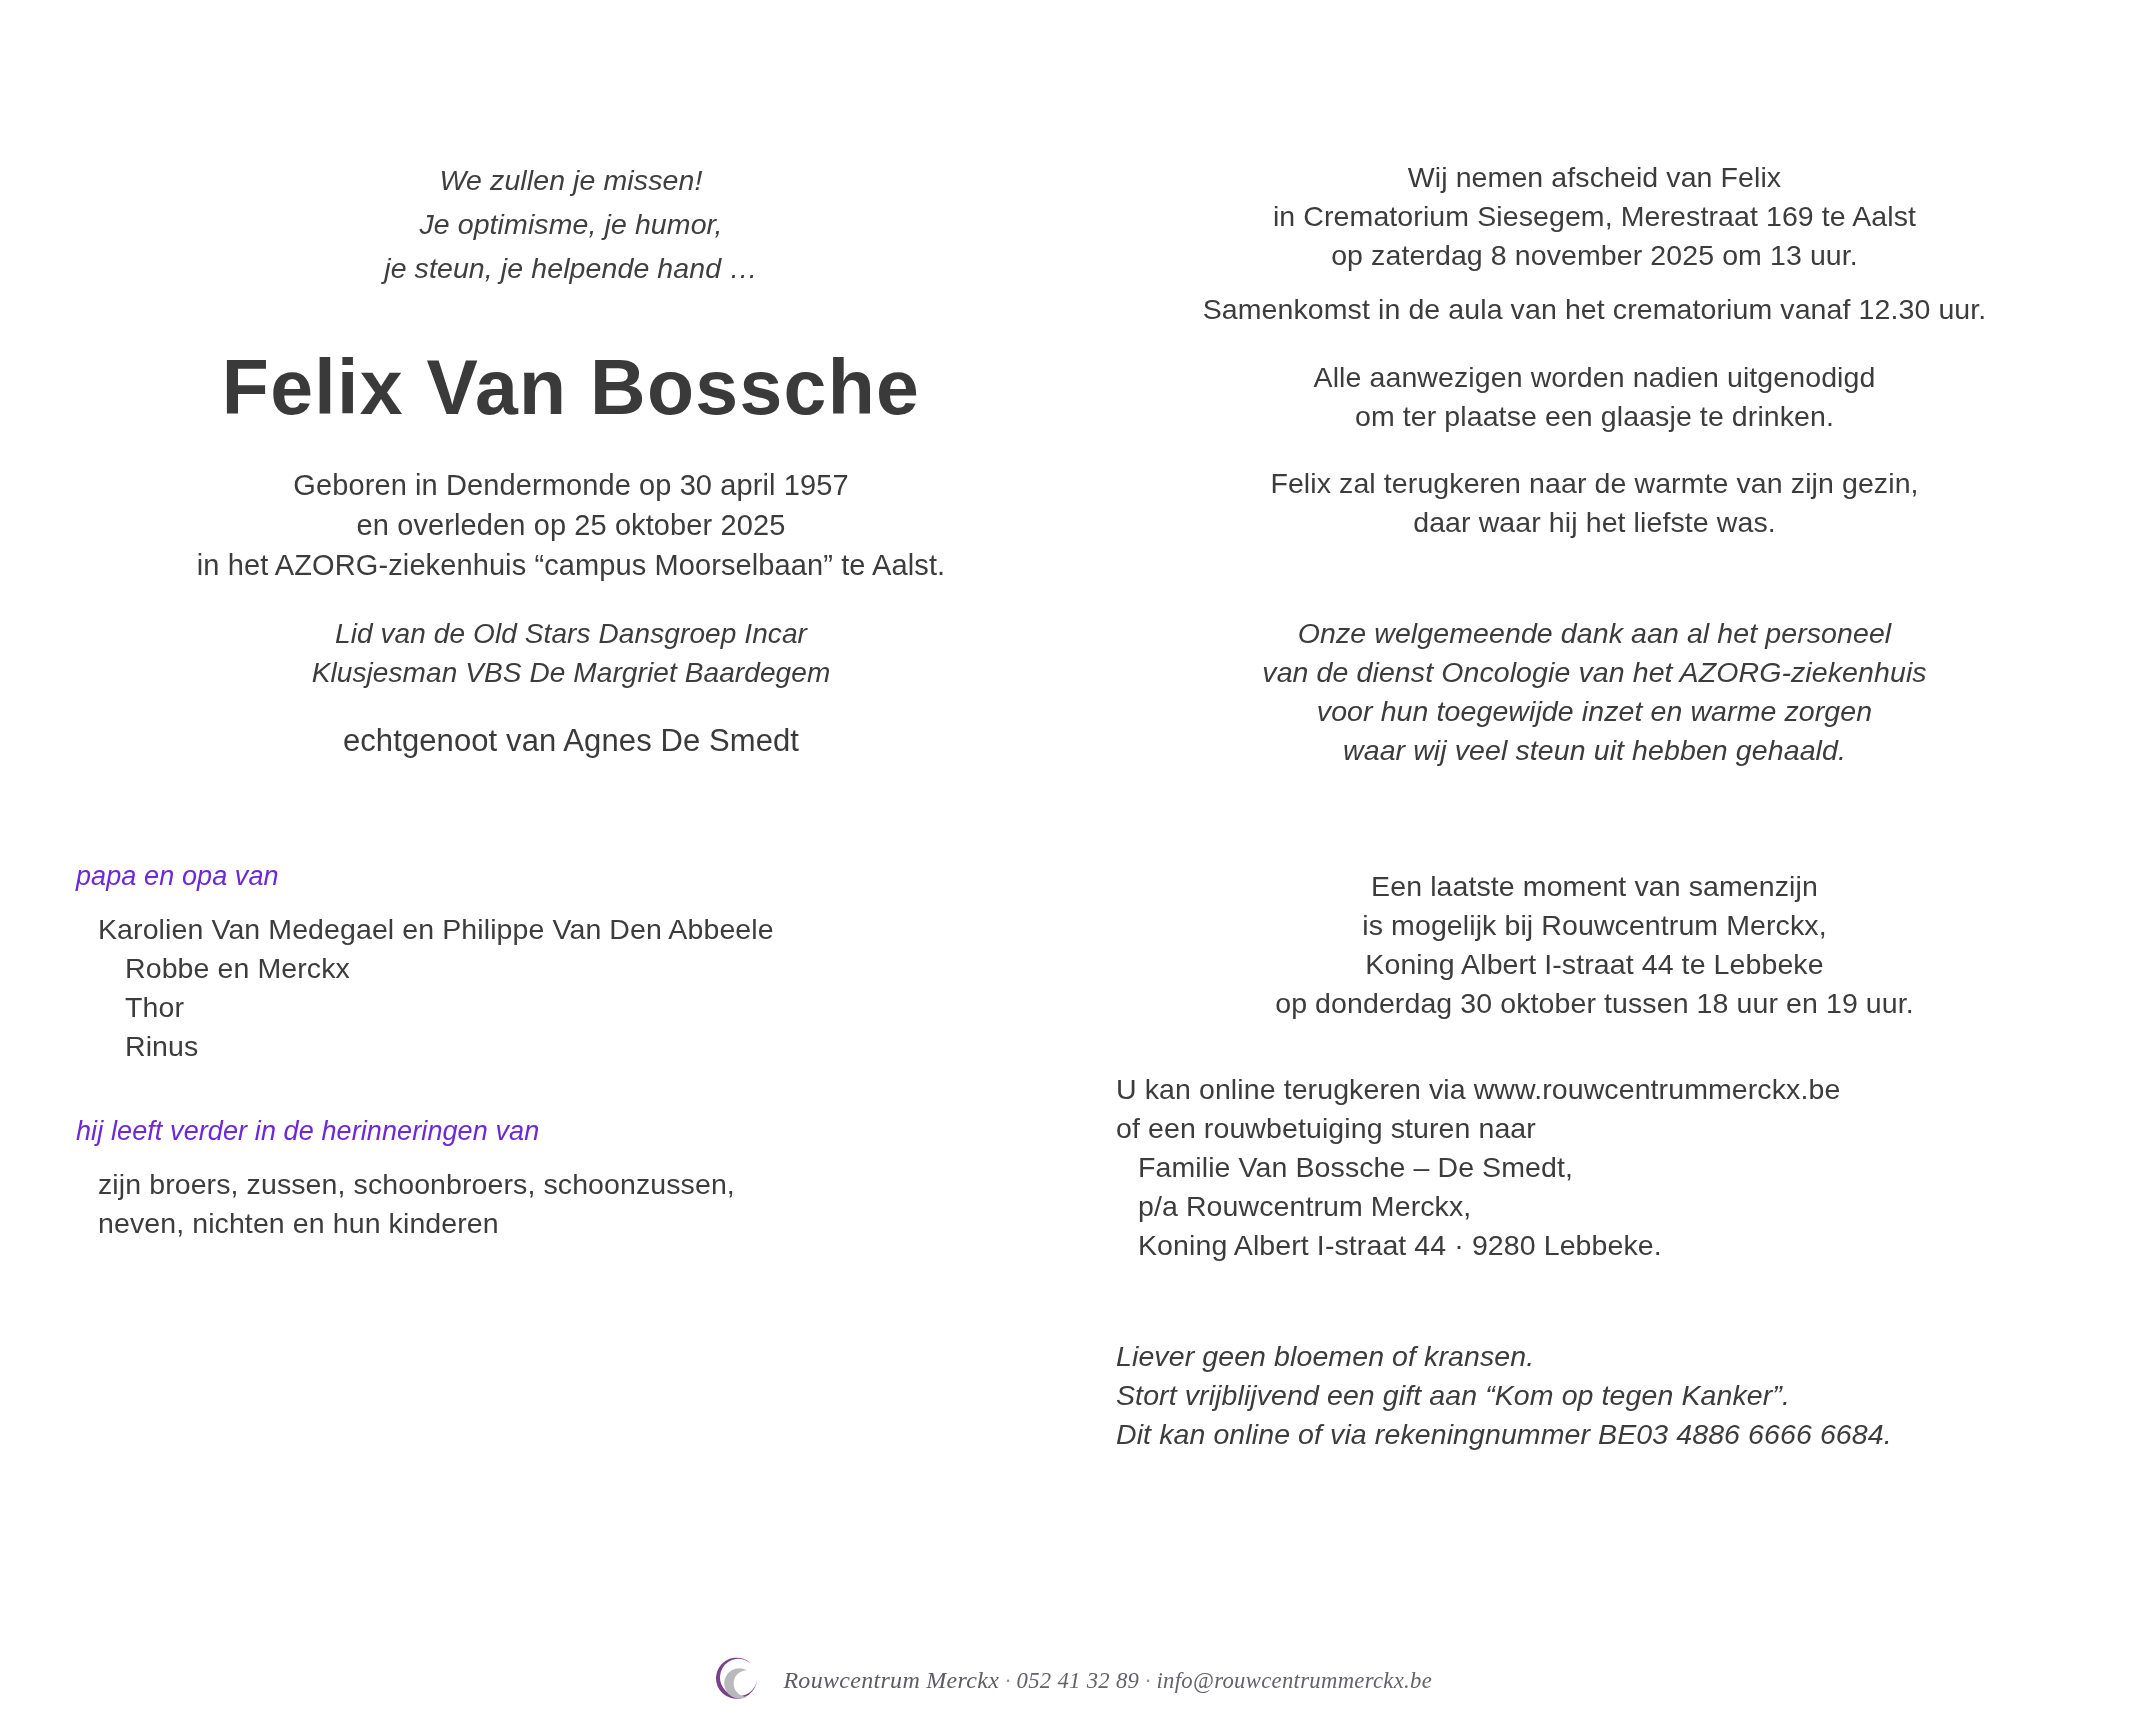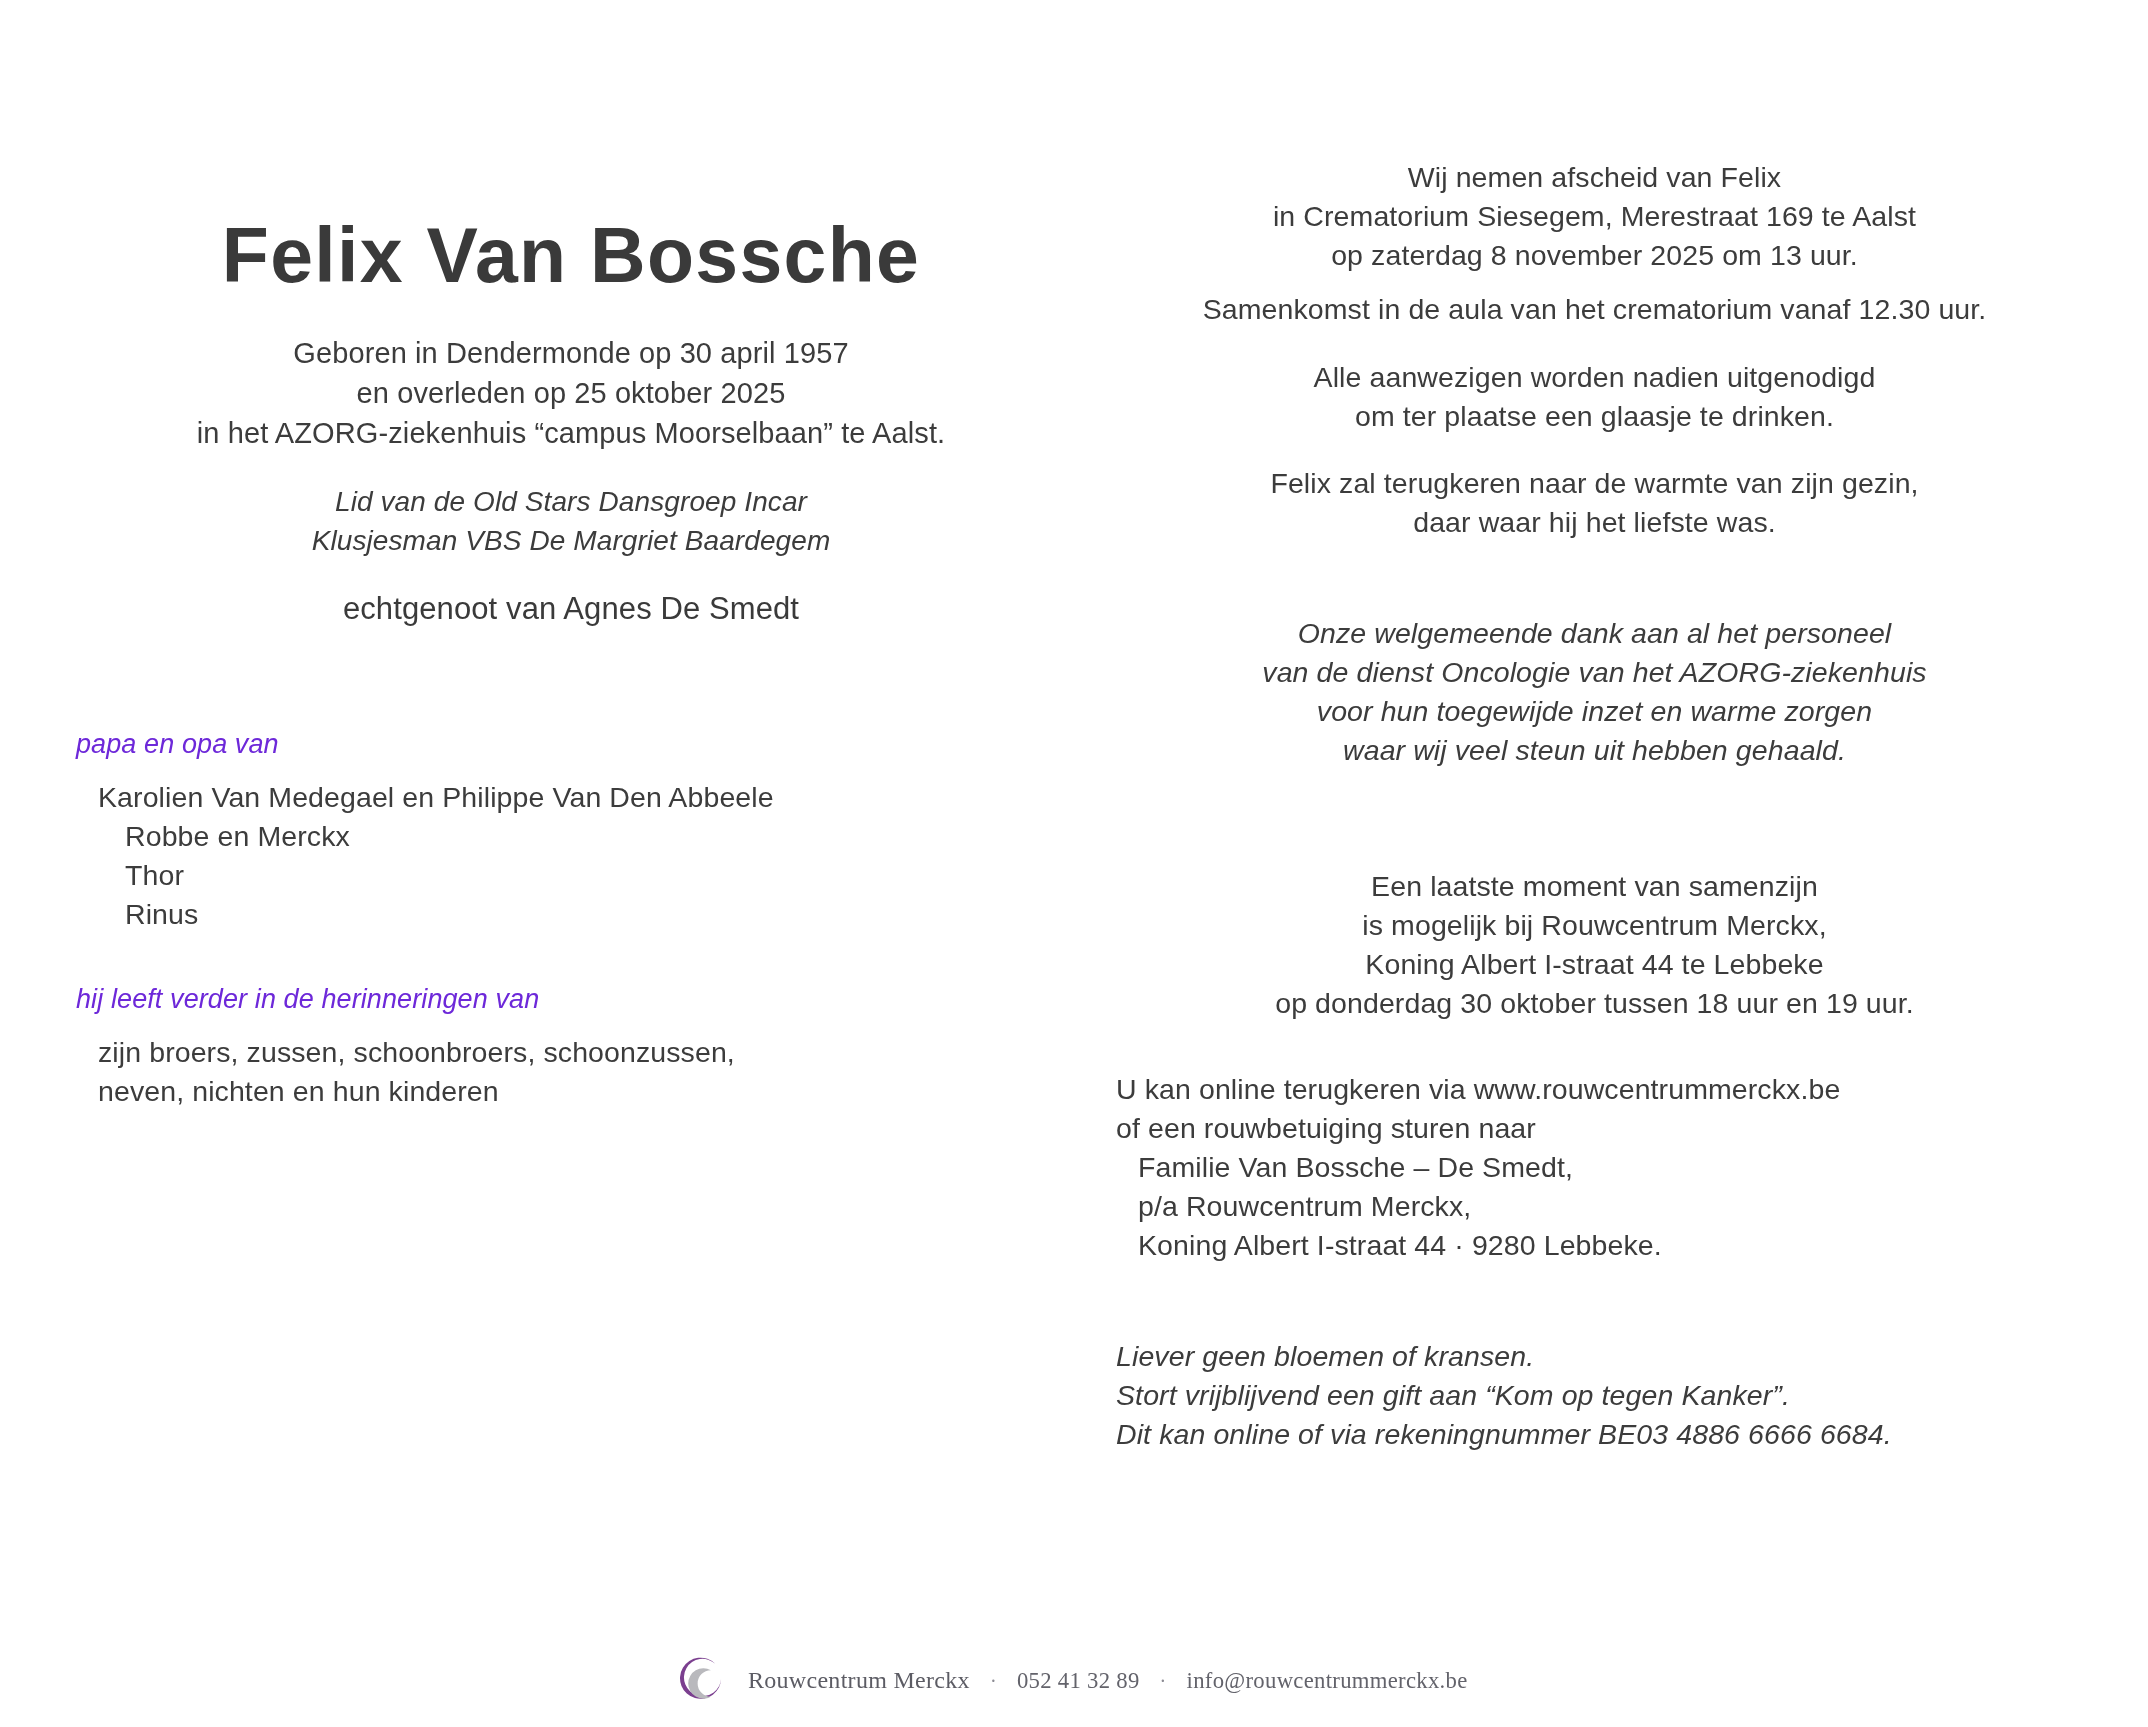--- a/index.html
+++ b/index.html
@@ -139,32 +139,38 @@
     display: block;
   }
   .footer-text {
     font-family: "Liberation Serif", "DejaVu Serif", serif;
     font-size: 22.7px;
     letter-spacing: 0.3px;
     color: #63636b;
     white-space: nowrap;
     display: flex;
     align-items: baseline;
-    gap: 20px;
+    gap: 6px;
+    font-style: italic;
   }
   .footer-name { font-size: 24px; color: #5c5c64; }
   .sep { color: #8c8c94; font-size: 20px; }
 </style>
 </head>
 <body>
 
 <div class="card">
 
   <div class="col col-left">
 
+    <div>
+      <p class="t poem center">We zullen je missen!</p>
+      <p class="t poem center">Je optimisme, je humor,</p>
+      <p class="t poem center">je steun, je helpende hand …</p>
+    </div>
 
     <div class="name-wrap">
       <h1 class="t name center">Felix Van Bossche</h1>
     </div>
 
     <div>
       <p class="t lead center">Geboren in Dendermonde op 30 april 1957</p>
       <p class="t lead center">en overleden op 25 oktober 2025</p>
       <p class="t lead center">in het AZORG-ziekenhuis “campus Moorselbaan” te Aalst.</p>
     </div>

